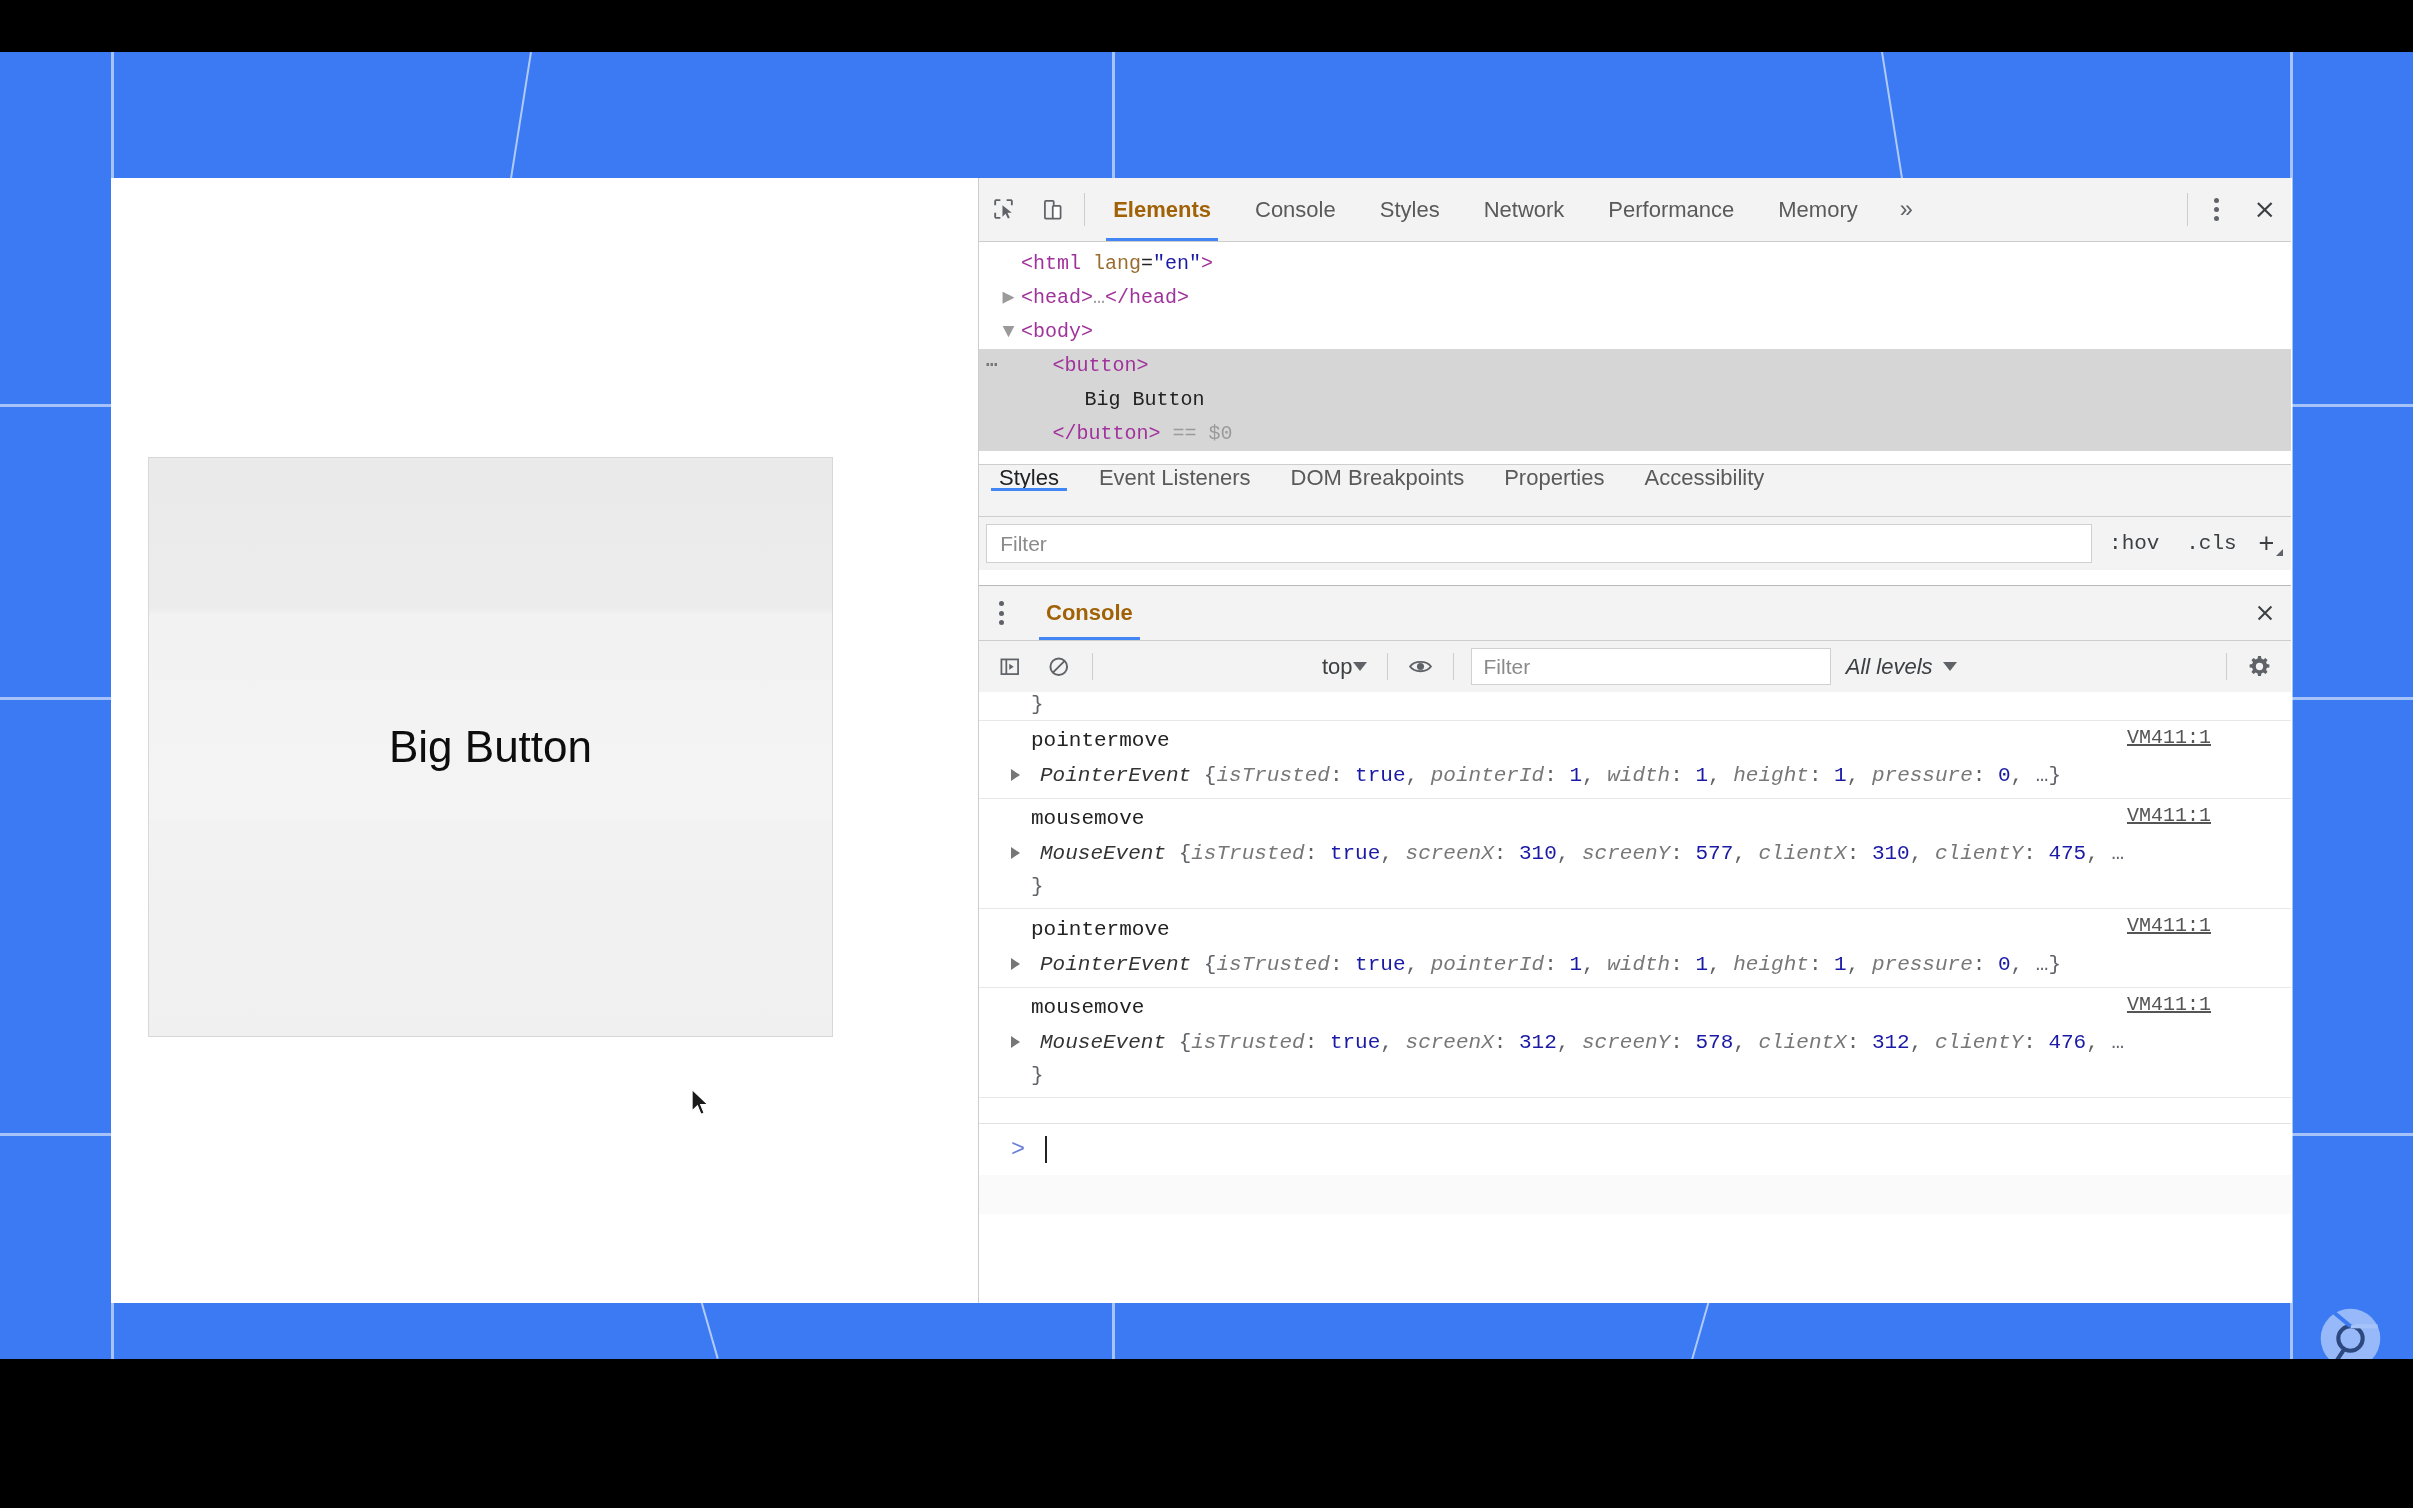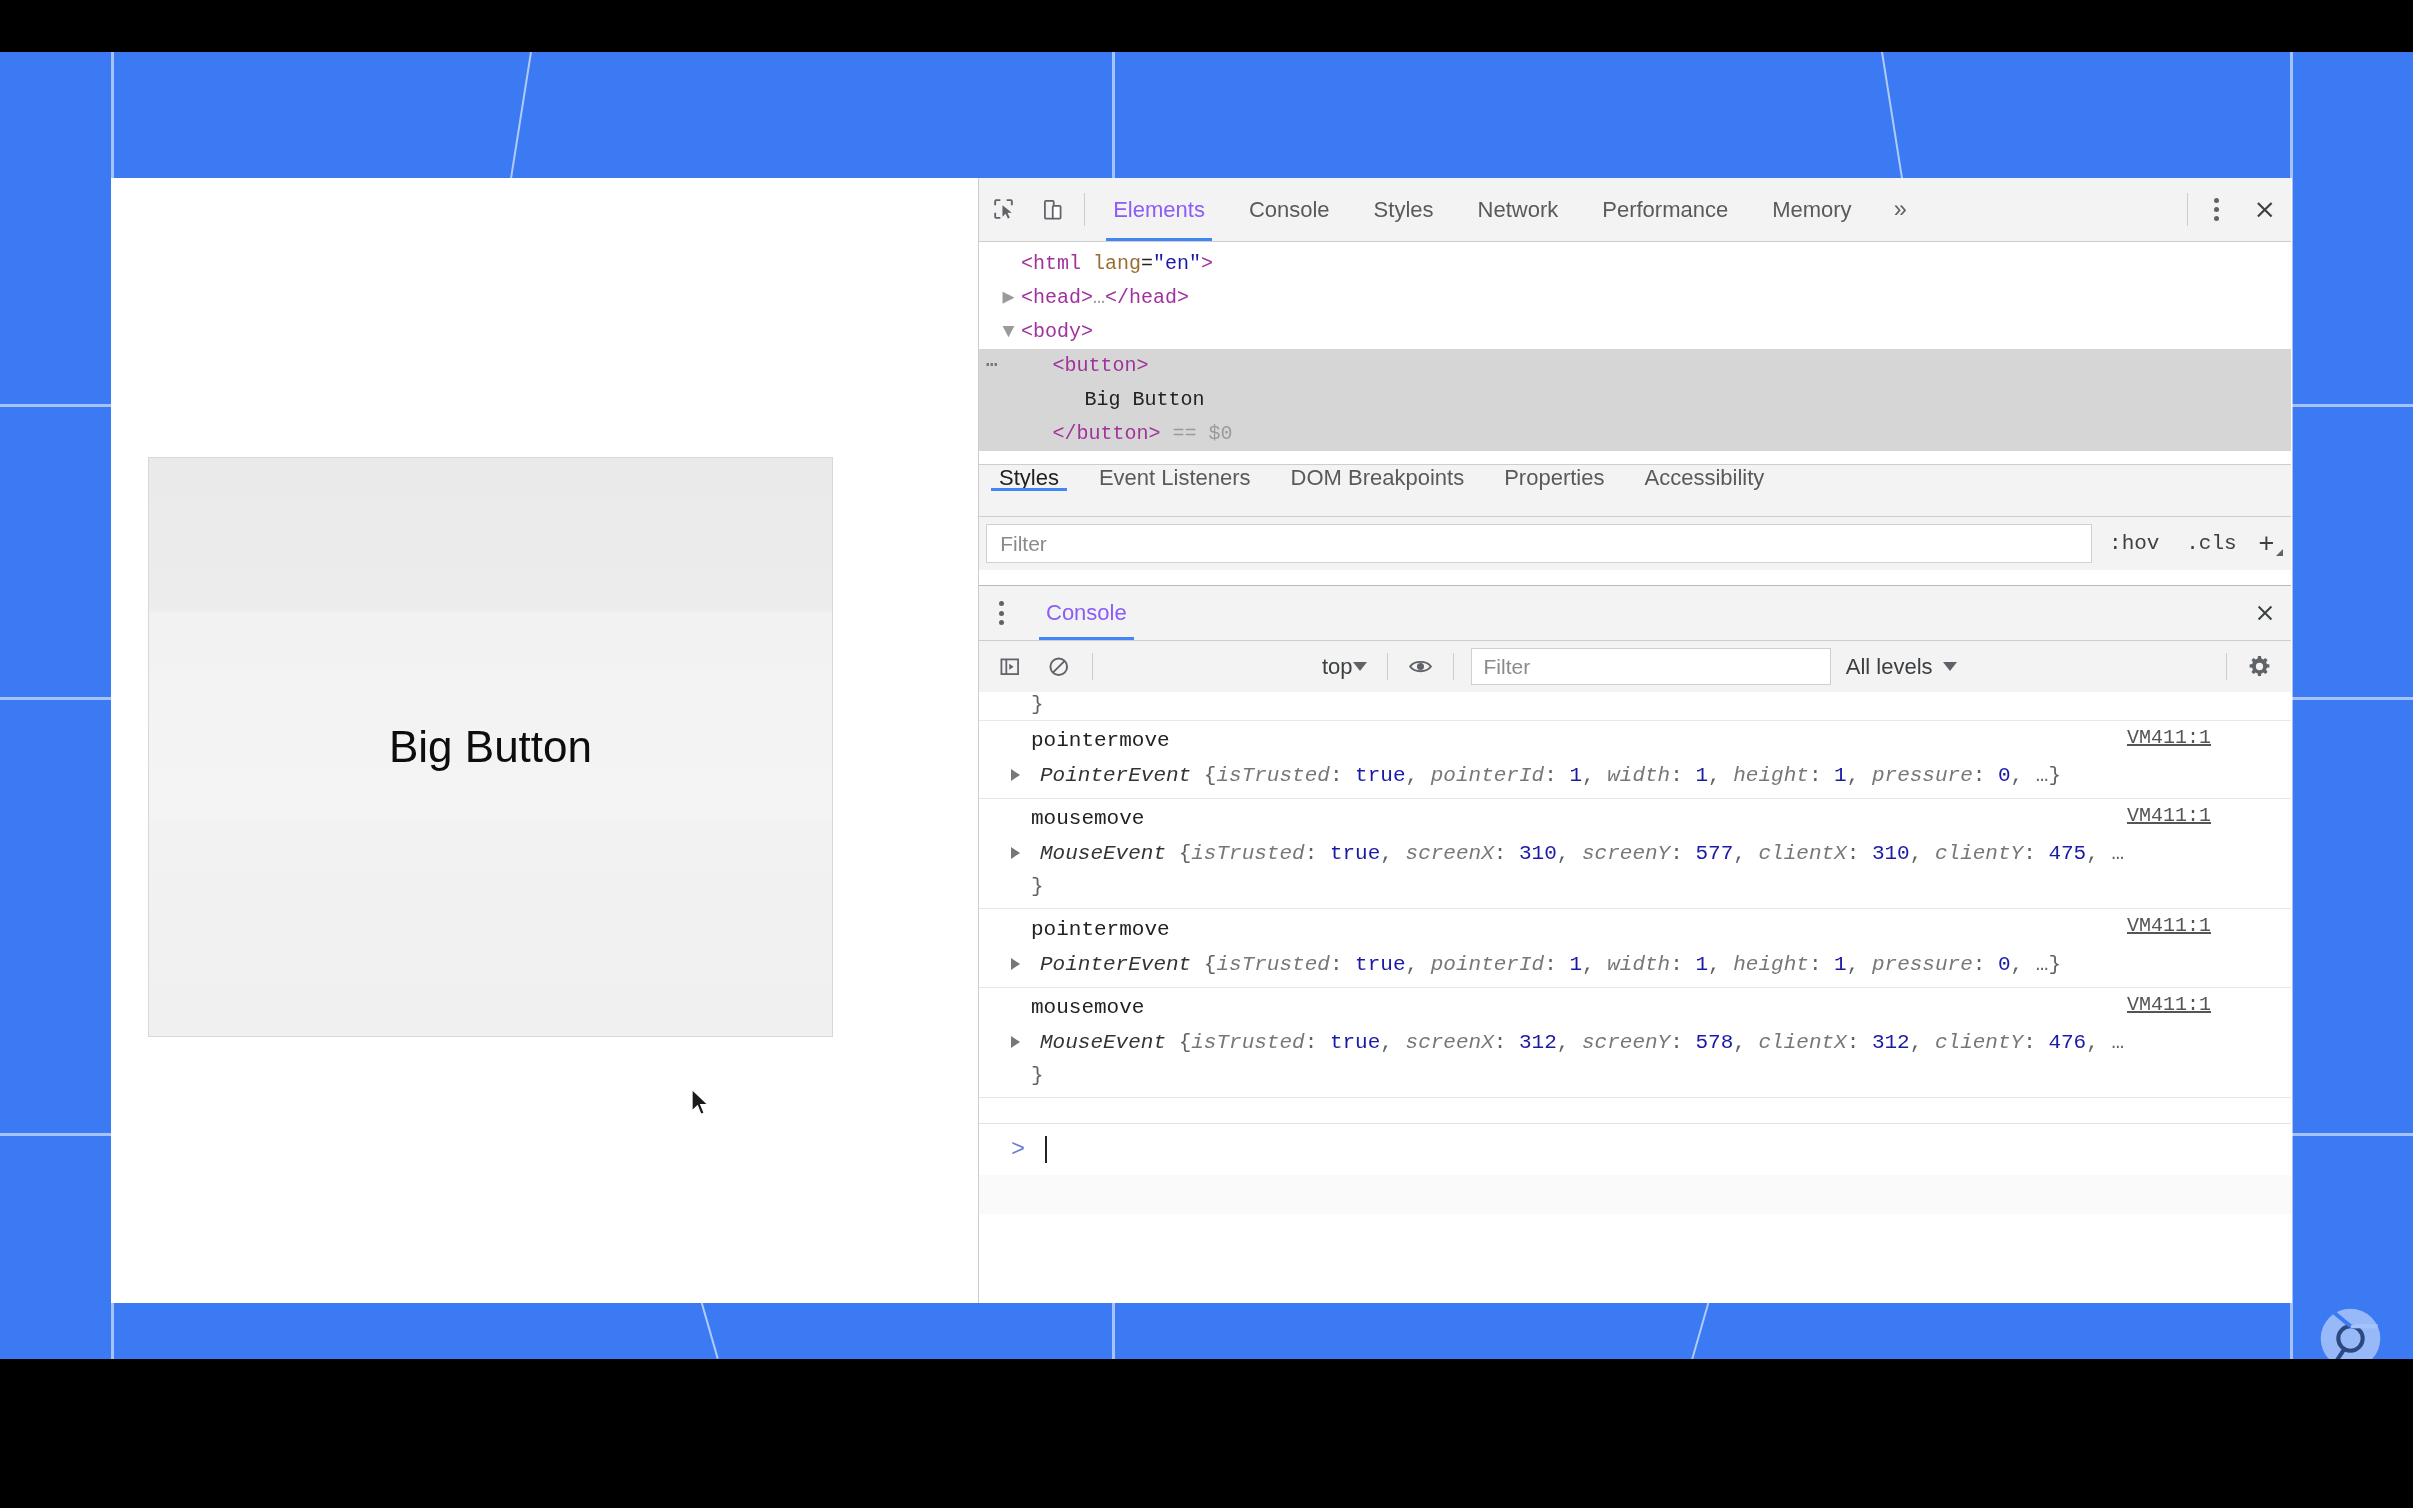--- a/index.html
+++ b/index.html
@@ -75,21 +75,21 @@
   }
   .dt-iconbtn {
     width: 49px; display: flex; align-items: center; justify-content: center;
     color: #5f6368;
   }
   .dt-sep { width: 0.8px; background: #cdcdcd; margin: 15px 6.7px; }
   .dt-tab {
     padding: 0 22px; display: flex; align-items: center;
     font-size: 22px; color: #5a5a5a; position: relative;
   }
-  .dt-tab.active { color: #8b5cf6; }
+  .dt-tab.active { color: #a16207; font-weight: bold; }
   .dt-tab.active::after {
     content: ""; position: absolute; left: 15px; right: 15px; bottom: 0;
     height: 3.4px; background: #4285f4;
   }
   .dt-spacer { flex: 1; }
   .dt-more { padding: 0 20px; display: flex; align-items: center; font-size: 23.5px; color: #5f6368; }
   .dt-kebab { width: 45px; display: flex; align-items: center; justify-content: center; }
   .dt-close { width: 52px; display: flex; align-items: center; justify-content: center; }
   .kebab-dots { display: flex; flex-direction: column; gap: 4.2px; align-items: center; }
   .kebab-dots i { width: 5px; height: 5px; border-radius: 50%; background: #5f6368; display: block; }
@@ -166,21 +166,21 @@
   .ctx-select {
     display: flex; align-items: center; justify-content: flex-end;
     width: 277px; font-size: 22px; color: #3c4043; padding: 0 11.7px;
   }
   .caret { width: 0; height: 0; border-left: 7.5px solid transparent; border-right: 7.5px solid transparent; border-top: 9.2px solid #5f6368; }
   .cfilter {
     width: 360px; height: 37px; background: #fff; border: 0.8px solid #d0d0d0;
     display: flex; align-items: center; padding-left: 11.7px;
     font-size: 21px; color: #8a8a8a; margin-left: 8.4px;
   }
-  .levels { display: flex; align-items: center; gap: 10px; font-size: 22px; color: #3c4043; padding: 0 15px; }
+  .levels { display: flex; align-items: center; gap: 10px; font-size: 22px; color: #3c4043; padding: 0 15px; font-style: italic; }
   .vsep { width: 0.8px; align-self: stretch; background: #cdcdcd; margin: 11.7px 8.4px; }
 
   
   .console-body {
     background: #fff; height: 431px; overflow: hidden;
     font-family: "Liberation Mono", monospace; font-size: 21px;
   }
   .log-row {
     position: relative; border-bottom: 0.8px solid #e8e8e8;
     padding: 3.4px 0 5px 0; min-height: 47px;

